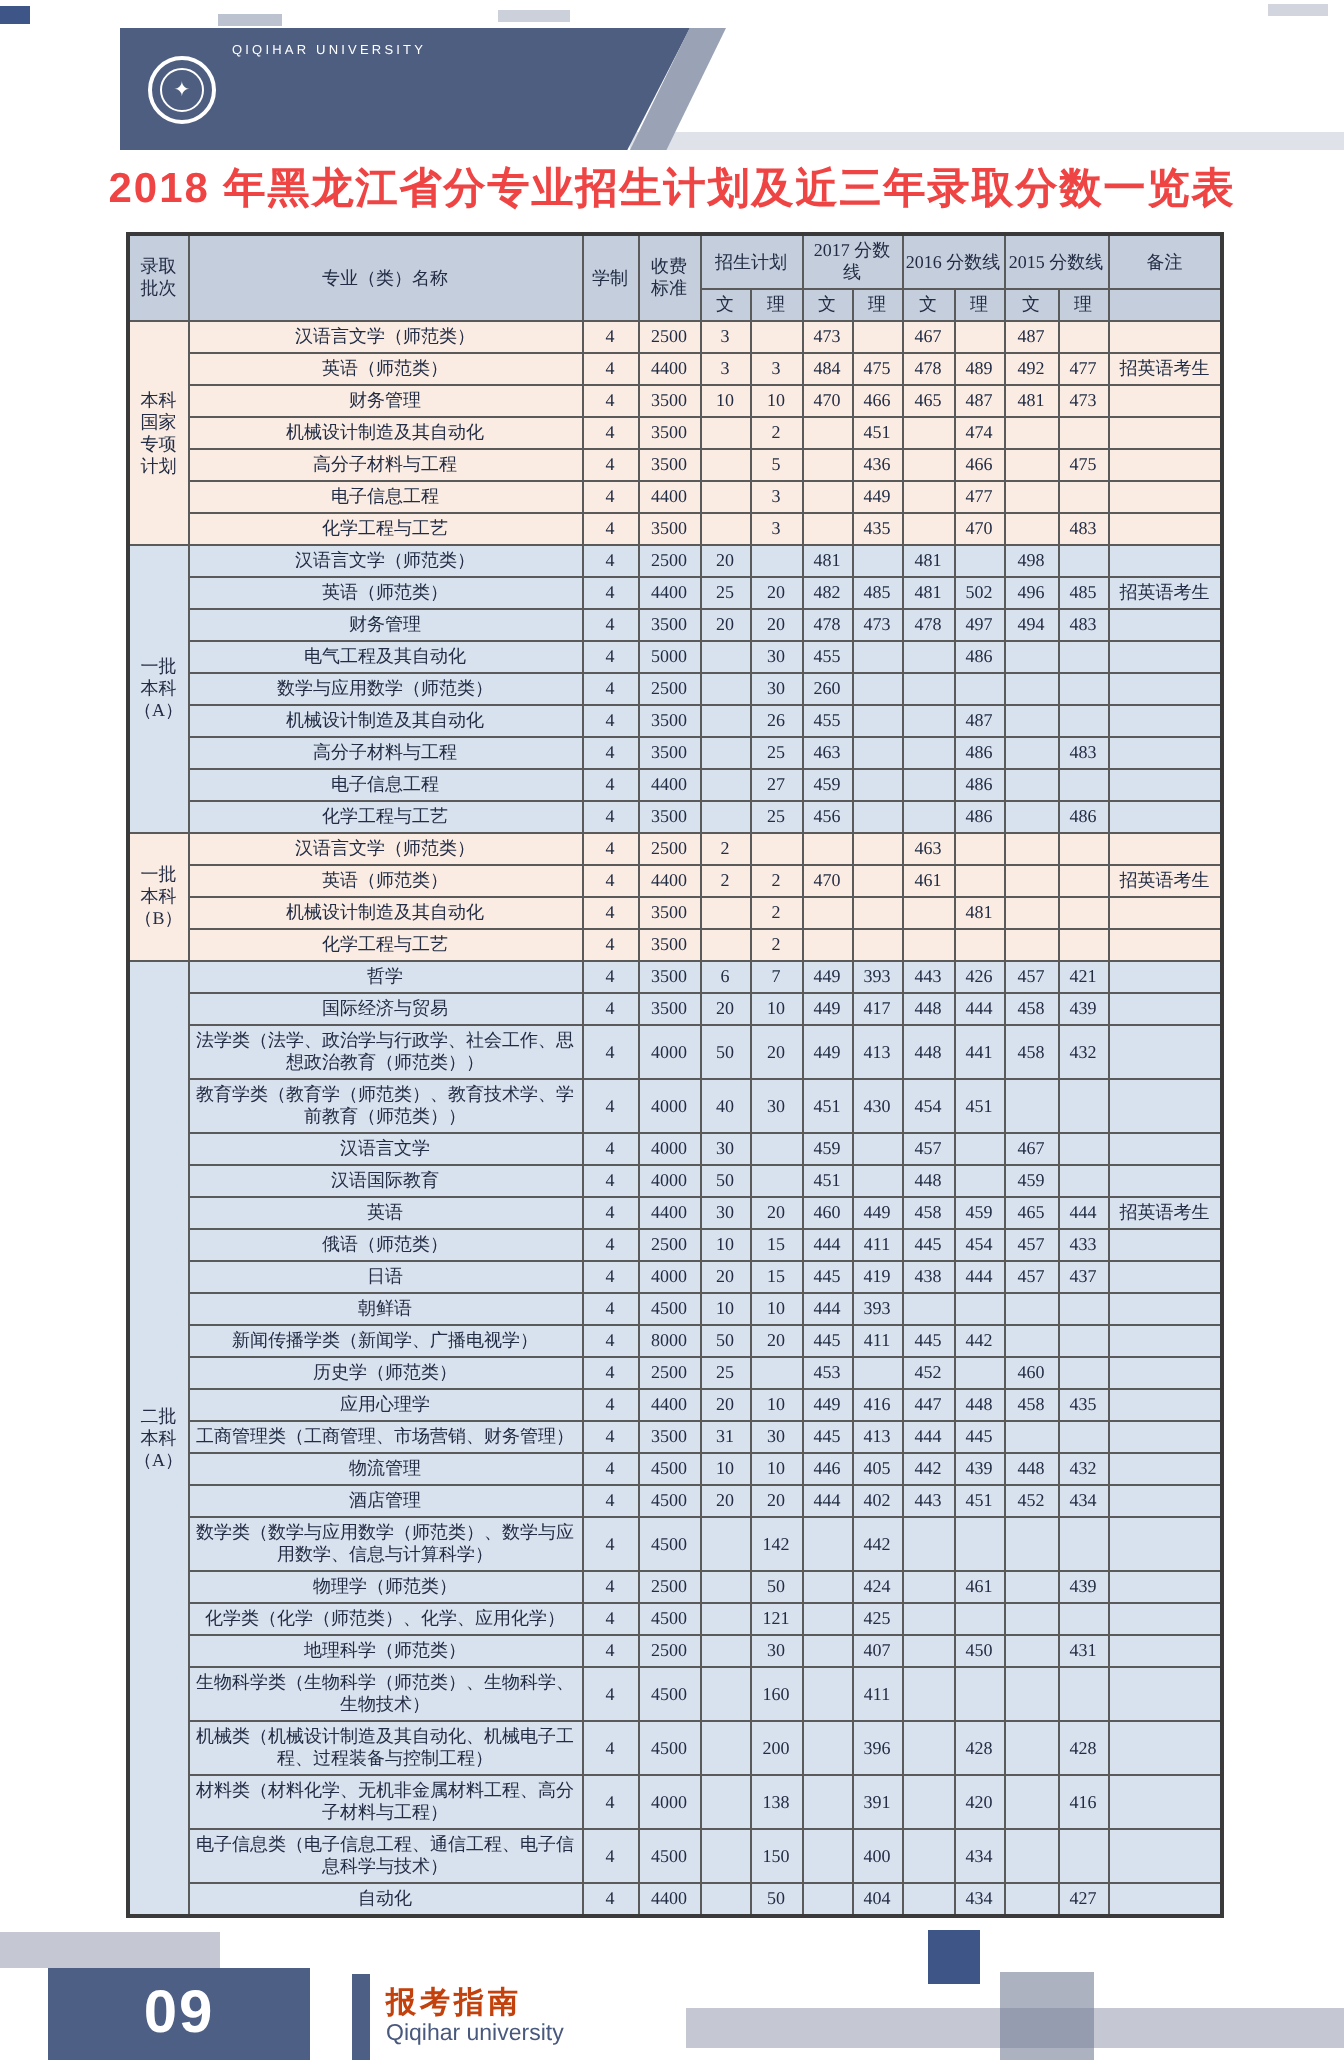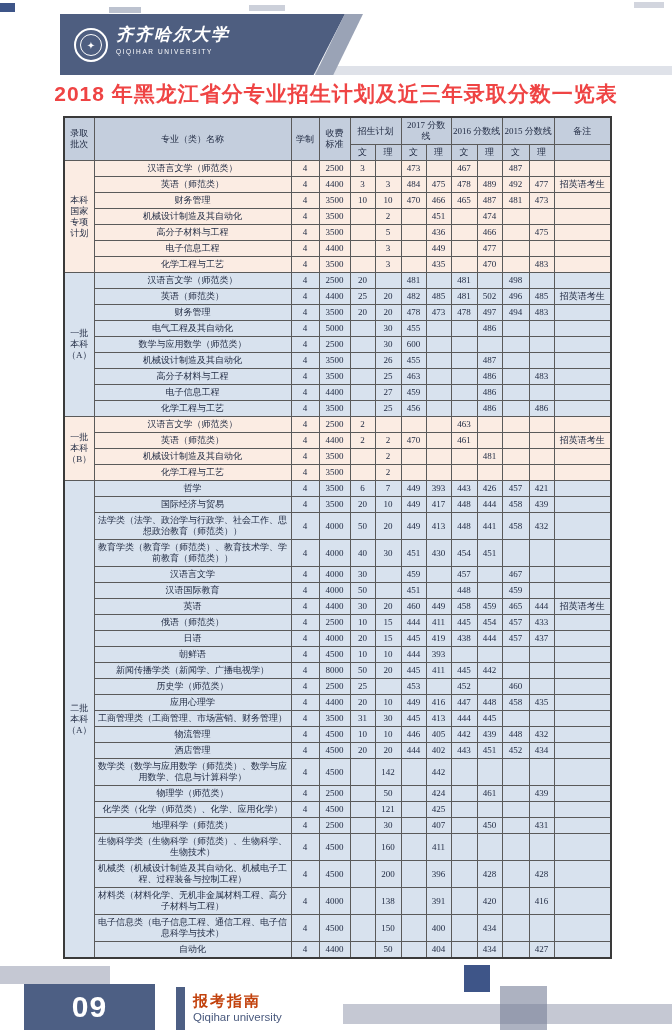--- a/index.html
+++ b/index.html
@@ -62,21 +62,20 @@
   <div class="deco" style="left:634px;top:2px;width:30px;height:6px;background:#d2d5de;"></div>
 
   <div class="banner-strip"></div>
   <div class="banner-dark"></div>
   <div class="banner-wedge"></div>
   <div class="logo">
     <div class="logo-ring">
       <div class="logo-ring-inner">✦</div>
     </div>
     <div class="logo-txt">
-      <div class="logo-cn">齐齐哈尔大学</div>
       <div class="logo-en">QIQIHAR UNIVERSITY</div>
     </div>
   </div>
 
   <div class="title">2018 年黑龙江省分专业招生计划及近三年录取分数一览表</div>
 
   <table class="adm">
     <colgroup>
       <col style="width:30px">
         <col style="width:197px">
@@ -279,21 +278,21 @@
           <td></td>
           <td></td>
           <td></td>
         </tr>
         <tr class="blue">
           <td class="name">数学与应用数学（师范类）</td>
           <td>4</td>
           <td>2500</td>
           <td></td>
           <td>30</td>
-          <td>600</td>
+          <td>260</td>
           <td></td>
           <td></td>
           <td></td>
           <td></td>
           <td></td>
           <td></td>
         </tr>
         <tr class="blue">
           <td class="name">机械设计制造及其自动化</td>
           <td>4</td>

